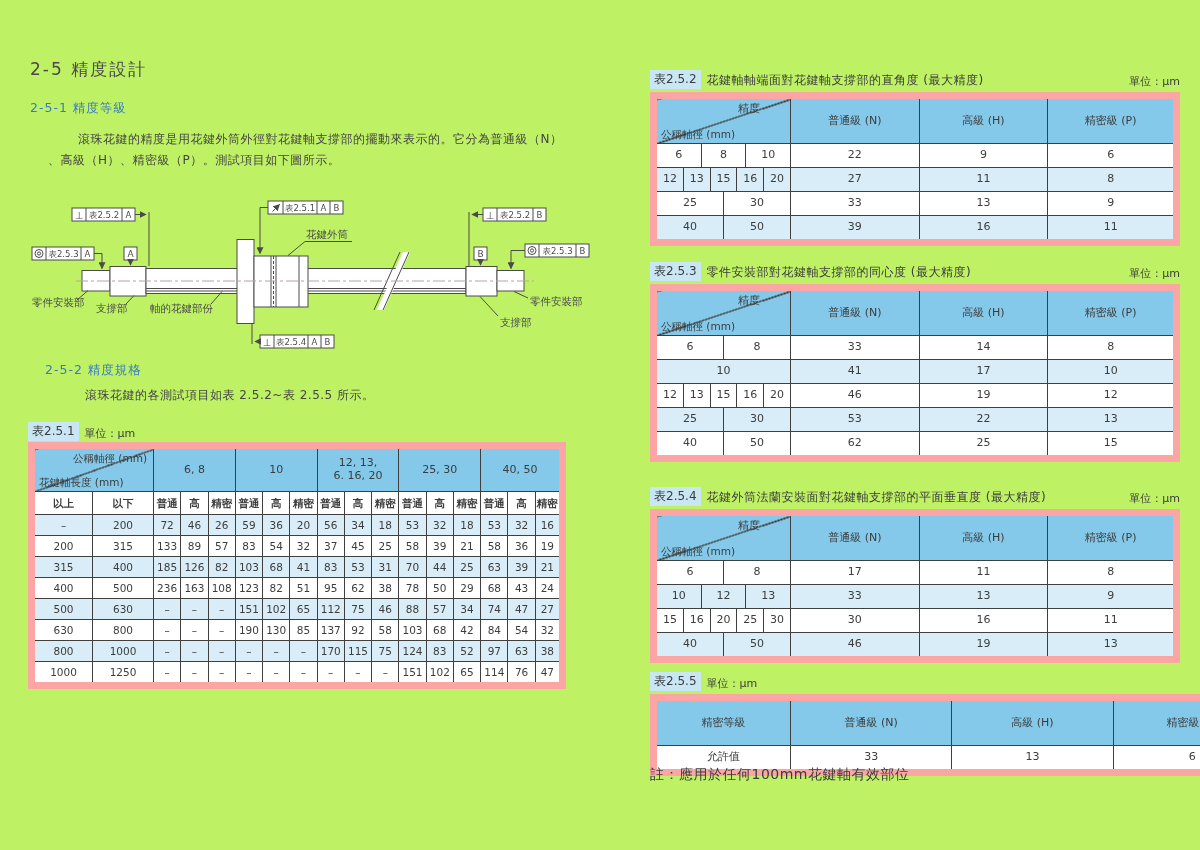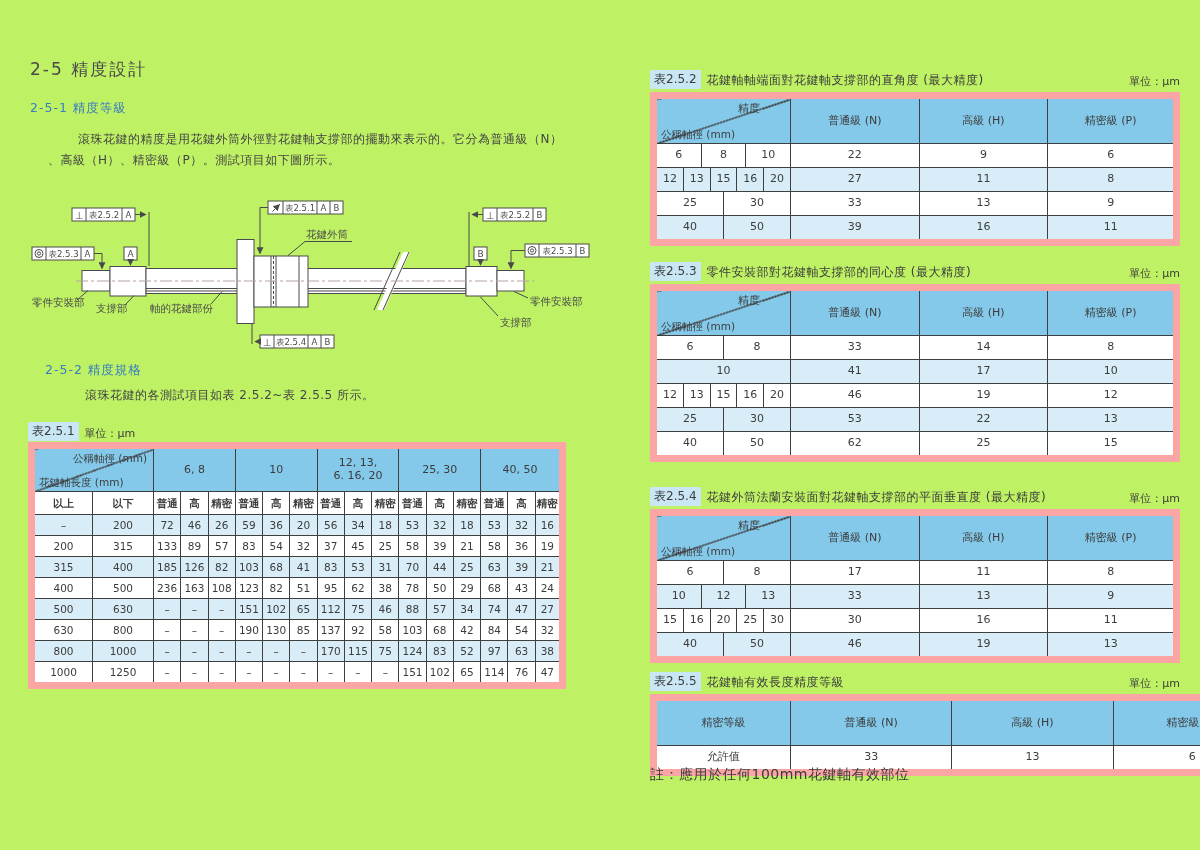--- a/index.html
+++ b/index.html
@@ -629,21 +629,20 @@
           </td>
       <td>46</td>
       <td>19</td>
       <td>13</td>
     </tr>
   </tbody>
     </table>
 
   <div class="abs tblock-title" style="left:650px;top:672px;width:530px;">
     <span class="tag">表2.5.5</span>
-    <span class="tname">花鍵軸有效長度精度等級</span>
     <span class="unit">單位：μm</span>
   </div>
   <table class="tbl abs" style="left:650px;top:694px;width:628px;">
     <colgroup>
         <col style="width:137px">
         <col>
         <col>
         <col>
       </colgroup>
     <tbody>

